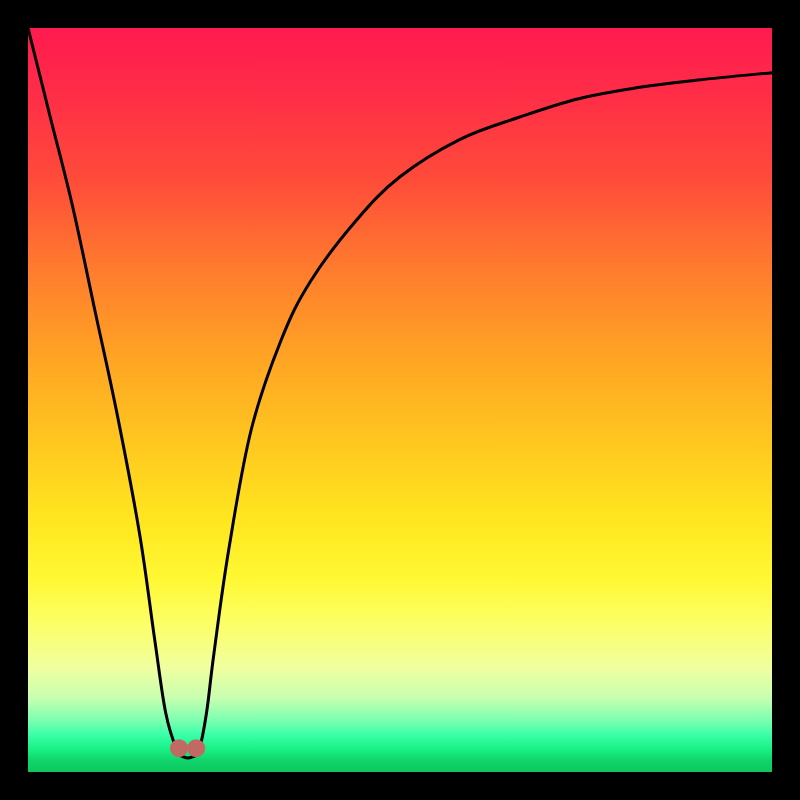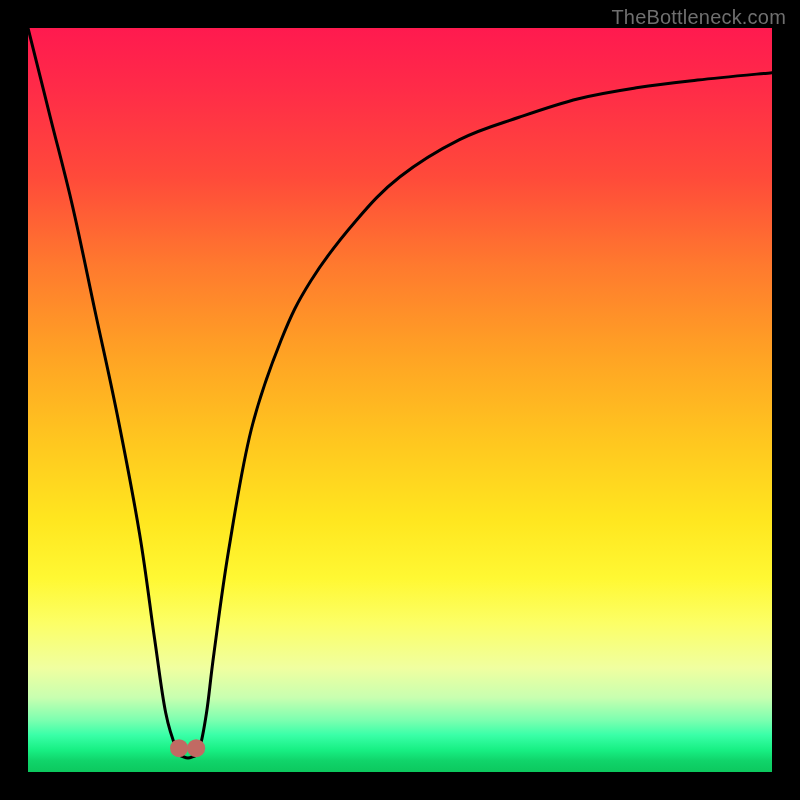--- a/index.html
+++ b/index.html
@@ -60,21 +60,20 @@
   svg.curve {
     position: absolute;
     inset: 0;
   }
 </style>
 </head>
 <body>
 
 <div class="frame">
 
-  <div class="watermark">TheBottleneck.com</div>
 
   <div class="plot">
     <div class="gradient"></div>
 
     <svg class="curve" viewBox="0 0 744 744" preserveAspectRatio="none">
       <path id="bottleneck-path" fill="none" stroke="#000000" stroke-width="3" stroke-linecap="round" stroke-linejoin="round" d="M 0,0 C 4.0176,16.070399999999996 14.2848,57.13919999999998 22.32,89.27999999999997 C 30.3552,121.42079999999996 36.604800000000004,143.74079999999992 44.64,178.55999999999995 C 52.6752,213.37919999999997 58.92479999999999,245.22240000000002 66.96,282.72 C 74.9952,320.21760000000006 81.2448,346.704 89.28,386.88 C 97.3152,427.056 104.904,465.74399999999997 111.6,505.91999999999996 C 118.29599999999999,546.096 121.7928,577.9392 126.48,610.08 C 131.1672,642.2208 133.62239999999997,664.392 137.64,684.48 C 141.6576,704.568 145.452,713.6447999999999 148.8,721.68 C 152.14800000000002,729.7152 153.56159999999997,727.7808 156.23999999999998,729.12 C 158.9184,730.4592 161.0016,730.4592 163.68,729.12 C 166.35840000000002,727.7808 168.4416,729.7152 171.12,721.68 C 173.79840000000002,713.6447999999999 175.8816,701.8896 178.56,684.48 C 181.2384,667.0704000000001 181.98239999999998,654.4224 186,624.96 C 190.01760000000002,595.4976 194.18400000000003,560.976 200.88000000000002,520.8 C 207.57600000000002,480.62399999999997 213.82559999999998,439.25759999999997 223.2,401.76 C 232.5744,364.2624 242.2464,339.264 252.96,312.48 C 263.6736,285.696 269.32800000000003,274.38719999999995 282.72,252.95999999999998 C 296.112,231.53279999999998 311.2896,212.18880000000007 327.36,193.44000000000005 C 343.4304,174.69120000000004 353.2512,163.53119999999996 372,148.79999999999995 C 390.7488,134.06879999999995 410.09279999999995,122.31360000000002 431.52,111.60000000000002 C 452.9472,100.88640000000002 469.61280000000005,96.64559999999999 491.04,89.27999999999997 C 512.4672,81.91439999999996 529.1328,76.03679999999994 550.56,70.67999999999995 C 571.9871999999999,65.32319999999996 588.6528,62.86799999999999 610.0799999999999,59.51999999999998 C 631.5071999999999,56.171999999999976 645.4944,54.758399999999924 669.6,52.07999999999993 C 693.7056,49.40159999999993 730.608,45.97919999999998 744,44.639999999999986"></path>
       <g id="markers">
           <circle cx="151.032" cy="720.192" r="9" fill="#c16a63"></circle>
           <circle cx="168.144" cy="720.192" r="9" fill="#c16a63"></circle>
         </g>

